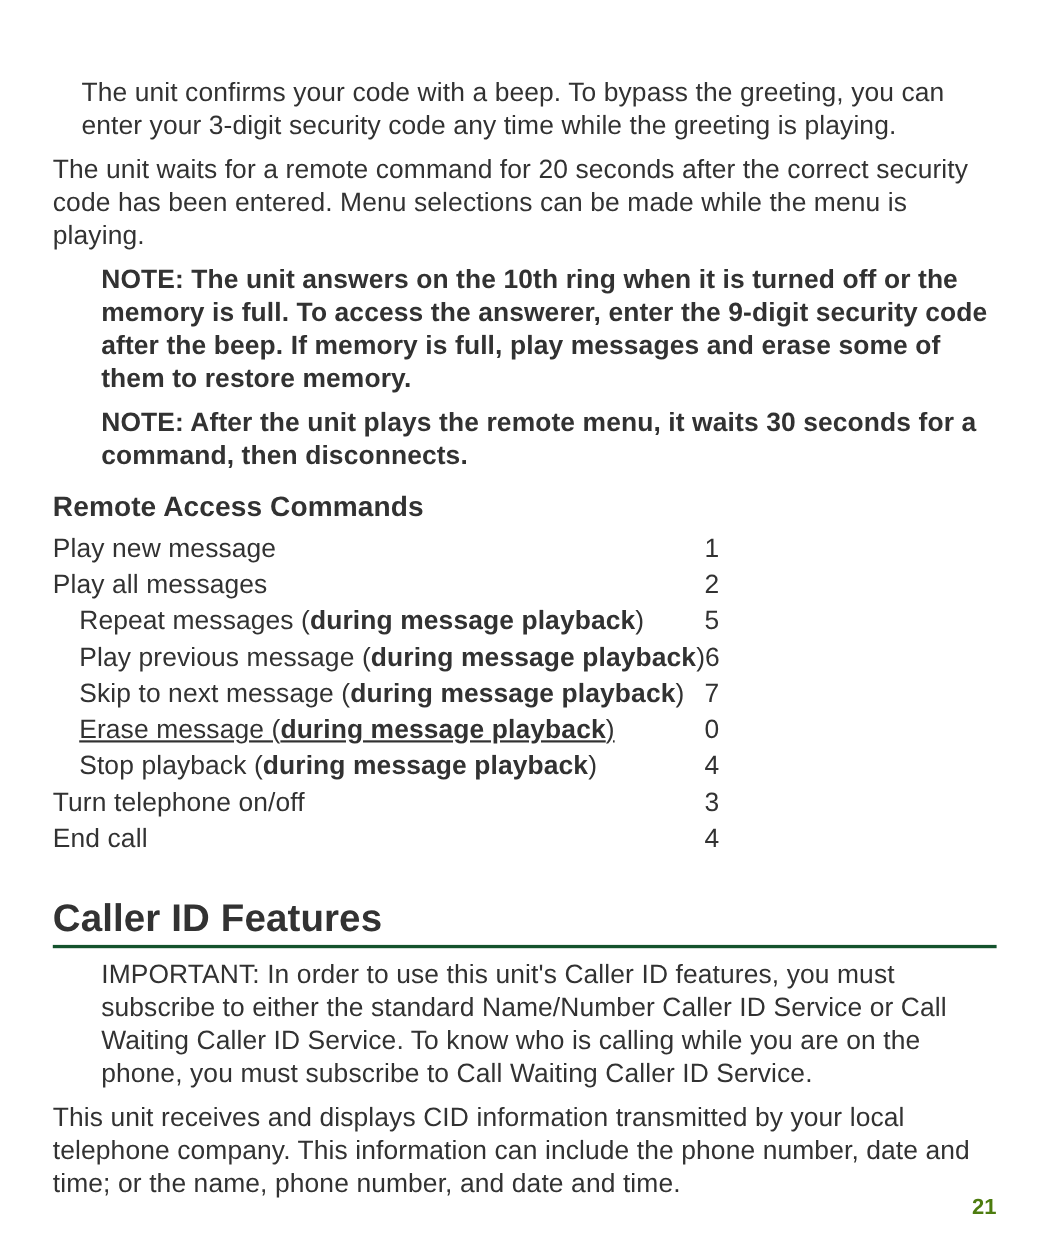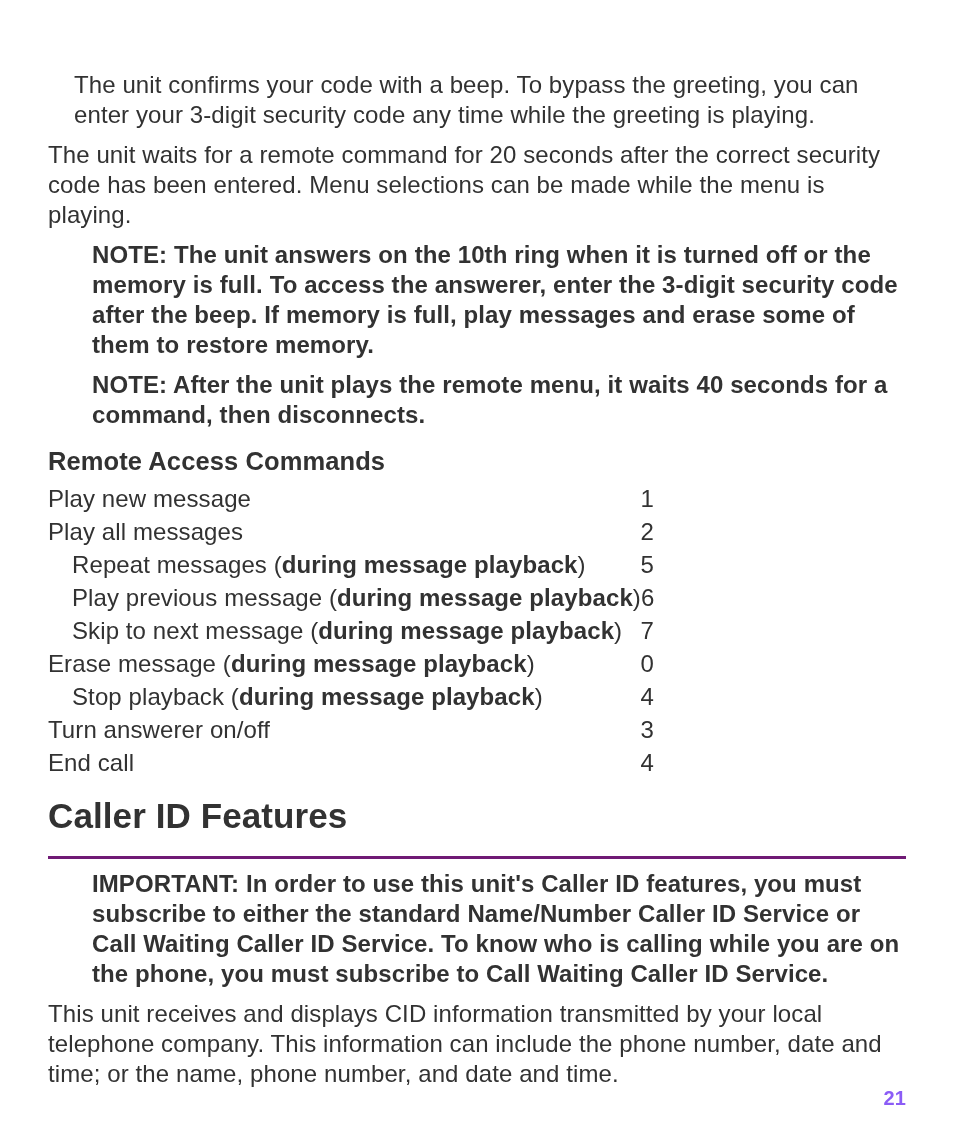--- a/index.html
+++ b/index.html
@@ -43,50 +43,50 @@
   .cmd-row .label { flex: 0 0 auto; }
   .cmd-row .num {
     width: 36px;
     text-align: right;
   }
   .cmd-gap { flex: 1 1 auto; }
   .b { font-weight: 700; }
   .h1 {
     font-size: 35px;
     font-weight: 700;
-    margin-top: 16px;
-    padding-bottom: 18px;
-    border-bottom: 3px solid #701a75;
+    margin-top: 35px;
+    padding-bottom: 2px;
+    border-bottom: 3px solid #14532d;
   }
   .important {
-    font-weight: 700;
+    font-weight: 400;
     margin-top: 10px;
     margin-bottom: 8px;
   }
   .page-number {
     position: absolute;
     bottom: 34px;
     right: 48px;
     font-weight: 700;
     font-size: 20px;
-    color: #8b5cf6;
+    color: #4d7c0f;
   }
 </style>
 </head>
 <body>
 
 <div class="page">
 
   <div class="para indent-1">The unit confirms your code with a beep. To bypass the greeting, you can enter your 3-digit security code any time while the greeting is playing.</div>
 
   <div class="para">The unit waits for a remote command for 20 seconds after the correct security code has been entered. Menu selections can be made while the menu is playing.</div>
 
-  <div class="note indent-2">NOTE: The unit answers on the 10th ring when it is turned off or the memory is full. To access the answerer, enter the 3-digit security code after the beep. If memory is full, play messages and erase some of them to restore memory.</div>
+  <div class="note indent-2">NOTE: The unit answers on the 10th ring when it is turned off or the memory is full. To access the answerer, enter the 9-digit security code after the beep. If memory is full, play messages and erase some of them to restore memory.</div>
 
-  <div class="note indent-2">NOTE: After the unit plays the remote menu, it waits 40 seconds for a command, then disconnects.</div>
+  <div class="note indent-2">NOTE: After the unit plays the remote menu, it waits 30 seconds for a command, then disconnects.</div>
 
   <div class="h2">Remote Access Commands</div>
 
   <div class="cmd-list" id="cmd-list">
       <div class="cmd-row" style="width: 606px;">
         <span class="label" style="margin-left: 0px;">Play new message</span>
         <span class="cmd-gap"></span>
         <span class="num">1</span>
       </div>
       <div class="cmd-row" style="width: 606px; gap: 36px;">
@@ -103,31 +103,31 @@
         <span class="label" style="margin-left: 24px;">Play previous message (<span class="b">during message playback</span>)</span>
         <span class="cmd-gap"></span>
         <span class="num">6</span>
       </div>
       <div class="cmd-row" style="width: 606px; justify-content: center;">
         <span class="label" style="margin-left: 24px;">Skip to next message (<span class="b">during message playback</span>)</span>
         <span class="cmd-gap"></span>
         <span class="num">7</span>
       </div>
       <div class="cmd-row" style="width: 606px;">
-        <span class="label" style="">Erase message (<span class="b">during message playback</span>)</span>
+        <span class="label" style="margin-left: 24px; text-decoration: underline;">Erase message (<span class="b">during message playback</span>)</span>
         <span class="cmd-gap"></span>
         <span class="num">0</span>
       </div>
       <div class="cmd-row" style="width: 606px;">
         <span class="label" style="margin-left: 24px;">Stop playback (<span class="b">during message playback</span>)</span>
         <span class="cmd-gap"></span>
         <span class="num">4</span>
       </div>
       <div class="cmd-row" style="width: 606px;">
-        <span class="label" style="margin-left: 0px;">Turn answerer on/off</span>
+        <span class="label" style="margin-left: 0px;">Turn telephone on/off</span>
         <span class="cmd-gap"></span>
         <span class="num">3</span>
       </div>
       <div class="cmd-row" style="width: 606px;">
         <span class="label" style="margin-left: 0px;">End call</span>
         <span class="cmd-gap"></span>
         <span class="num">4</span>
       </div>
     </div>
 

